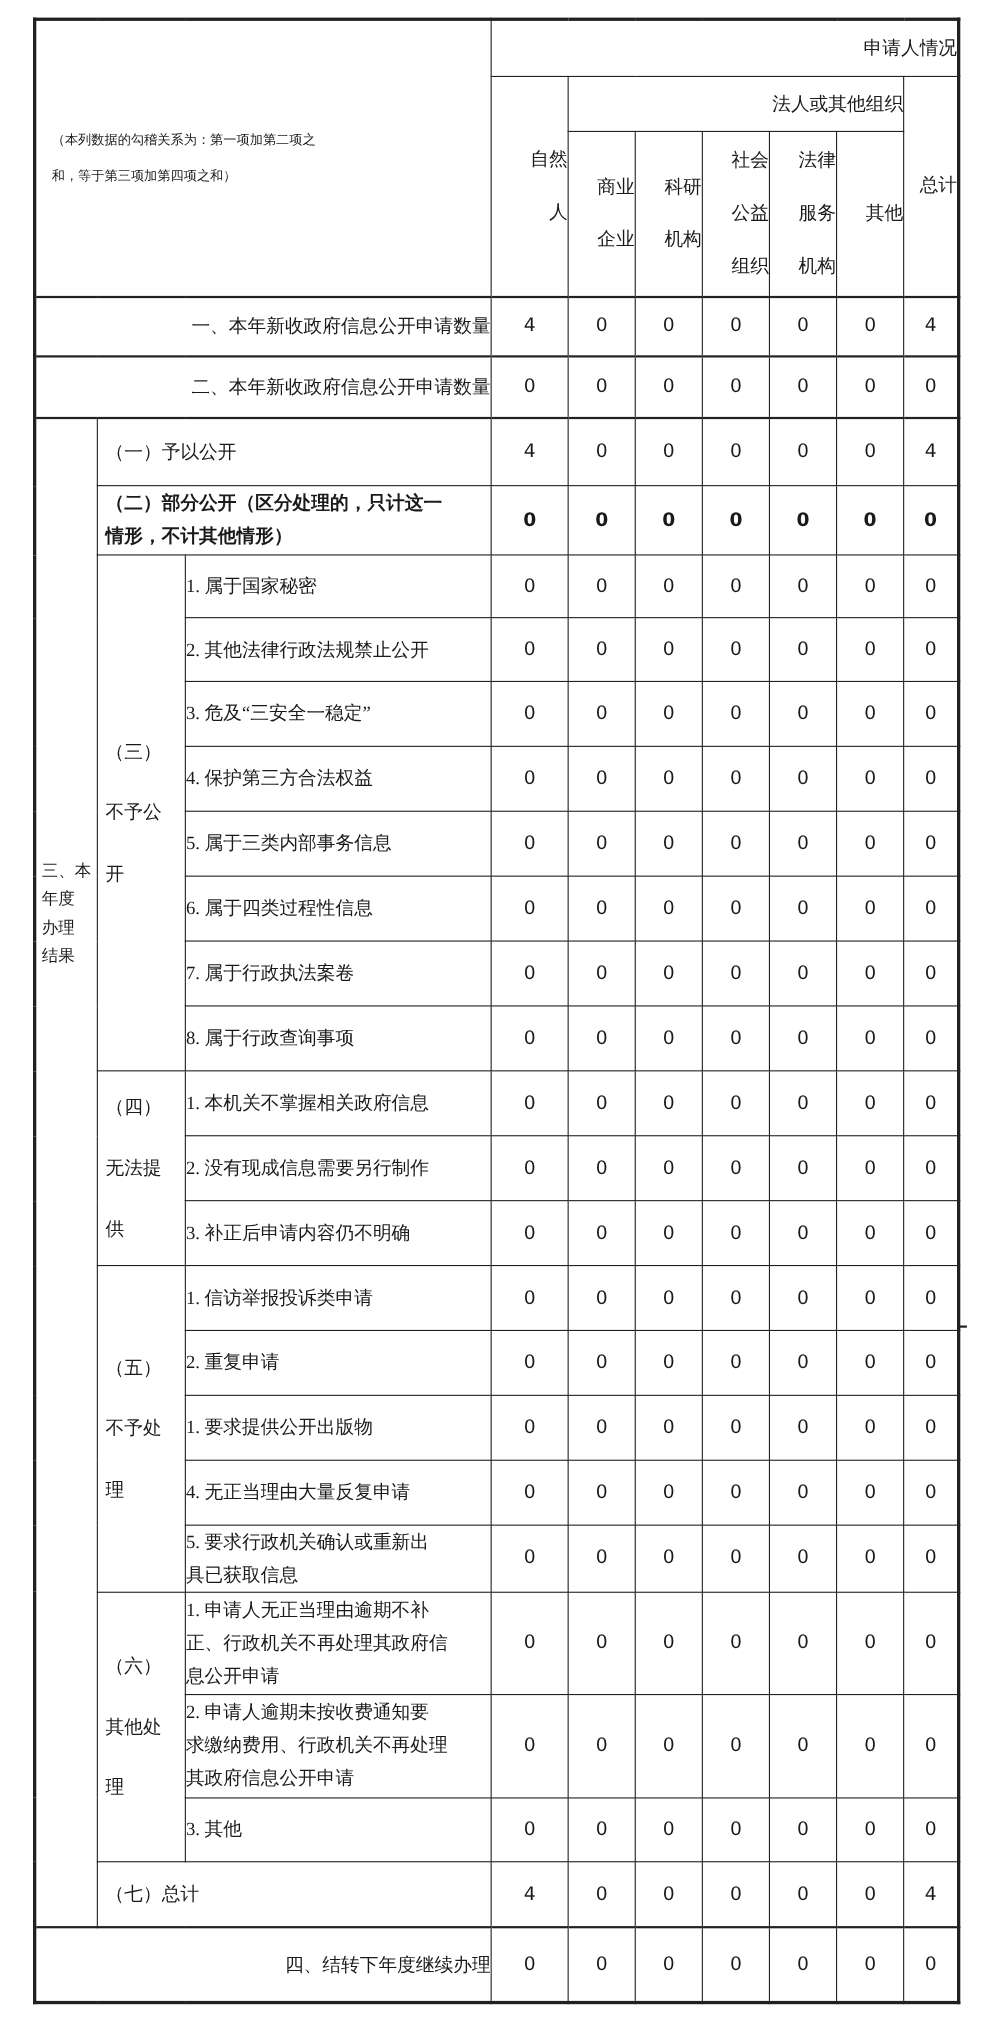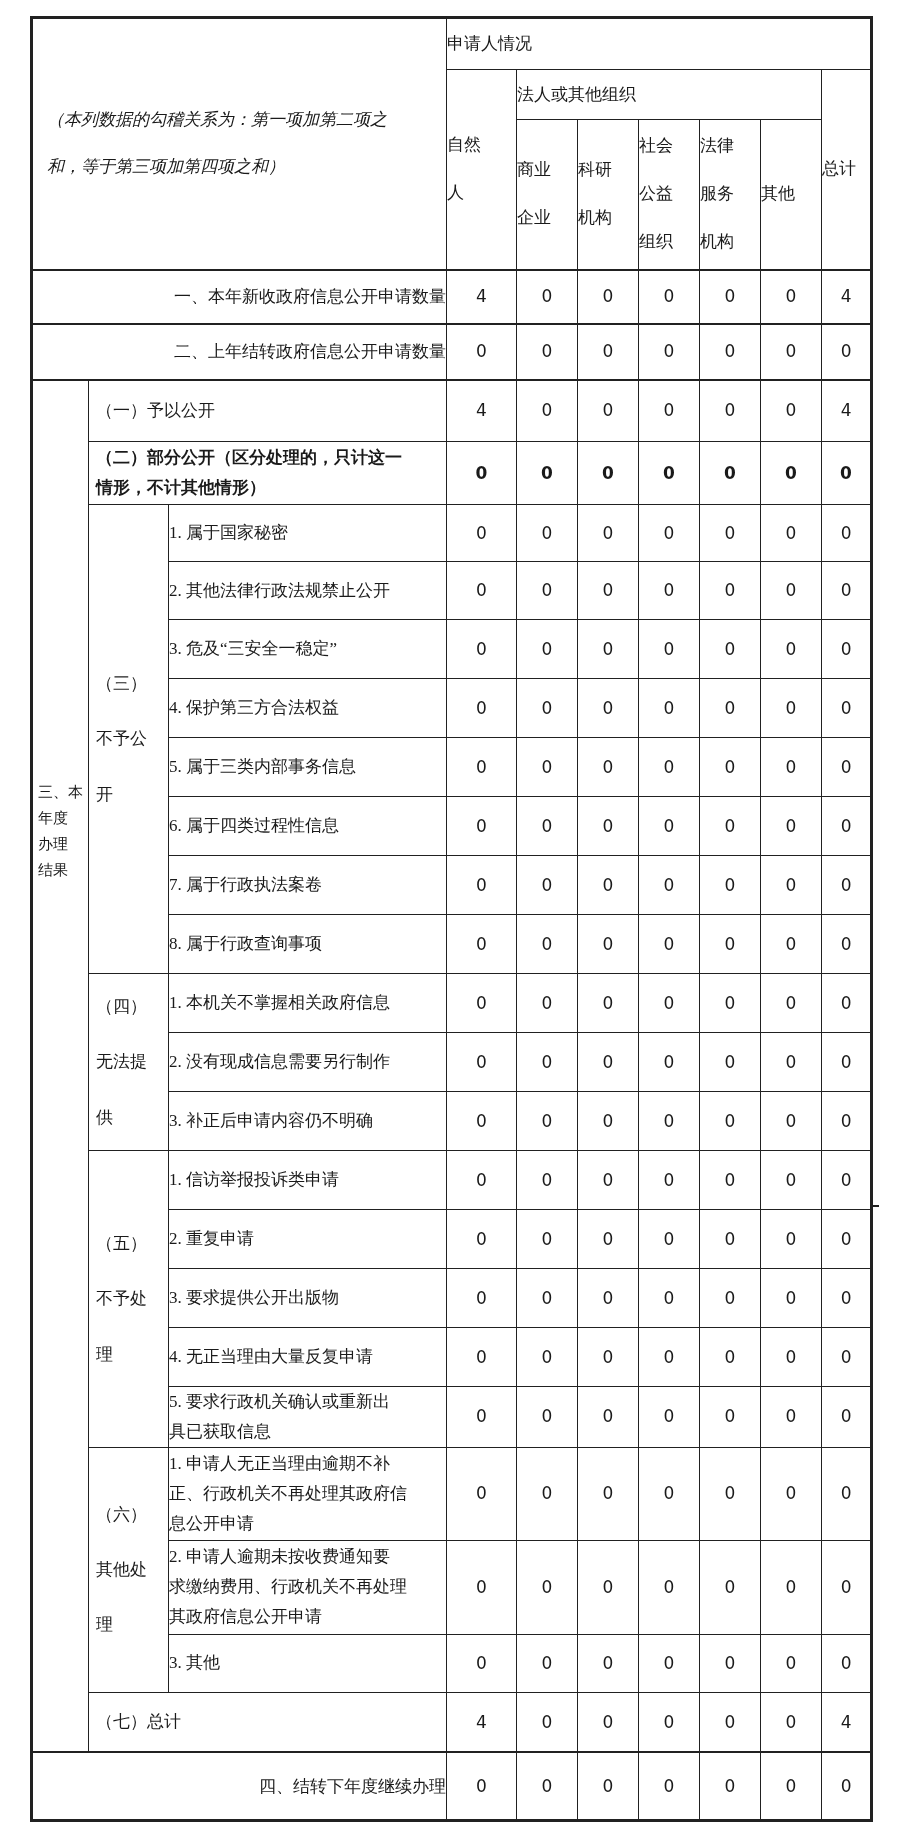--- a/index.html
+++ b/index.html
@@ -49,30 +49,29 @@
   tbody tr:nth-child(23){ height: 58px; }
   tbody tr:nth-child(24){ height: 60px; }
   tbody tr:nth-child(25){ height: 68px; }
   
   tbody tr:nth-child(1) td,
   tbody tr:nth-child(2) td,
   tbody tr:nth-child(3) td,
   tbody tr:nth-child(25) td { border-top-width: 2.5px; }
 
   td.note {
-    font-size: 17px;
-    font-style: italic;
+    font-size: 12px;
     text-align: left;
     padding: 0 8px 0 14px;
     line-height: 2.75;
     white-space: pre;
   }
   td.hdr {
     font-size: 17px;
-    text-align: left;
+    text-align: right;
     line-height: 2.82;
     white-space: pre;
   }
   td.sec {
     font-size: 17px;
     text-align: right;
     padding-left: 13px;
     white-space: pre;
   }
   td.sub {
@@ -166,21 +165,21 @@
           <td colspan="3" class="sec">一、本年新收政府信息公开申请数量</td>
           <td class="val">4</td>
           <td class="val">0</td>
           <td class="val">0</td>
           <td class="val">0</td>
           <td class="val">0</td>
           <td class="val">0</td>
           <td class="val">4</td>
         </tr>
         <tr>
-          <td colspan="3" class="sec">二、上年结转政府信息公开申请数量</td>
+          <td colspan="3" class="sec">二、本年新收政府信息公开申请数量</td>
           <td class="val">0</td>
           <td class="val">0</td>
           <td class="val">0</td>
           <td class="val">0</td>
           <td class="val">0</td>
           <td class="val">0</td>
           <td class="val">0</td>
         </tr>
         <tr>
           <td rowspan="22" class="c0">三、本
@@ -340,21 +339,21 @@
           <td class="item">2. 重复申请</td>
           <td class="val">0</td>
           <td class="val">0</td>
           <td class="val">0</td>
           <td class="val">0</td>
           <td class="val">0</td>
           <td class="val">0</td>
           <td class="val">0</td>
         </tr>
         <tr>
-          <td class="item">3. 要求提供公开出版物</td>
+          <td class="item">1. 要求提供公开出版物</td>
           <td class="val">0</td>
           <td class="val">0</td>
           <td class="val">0</td>
           <td class="val">0</td>
           <td class="val">0</td>
           <td class="val">0</td>
           <td class="val">0</td>
         </tr>
         <tr>
           <td class="item">4. 无正当理由大量反复申请</td>

